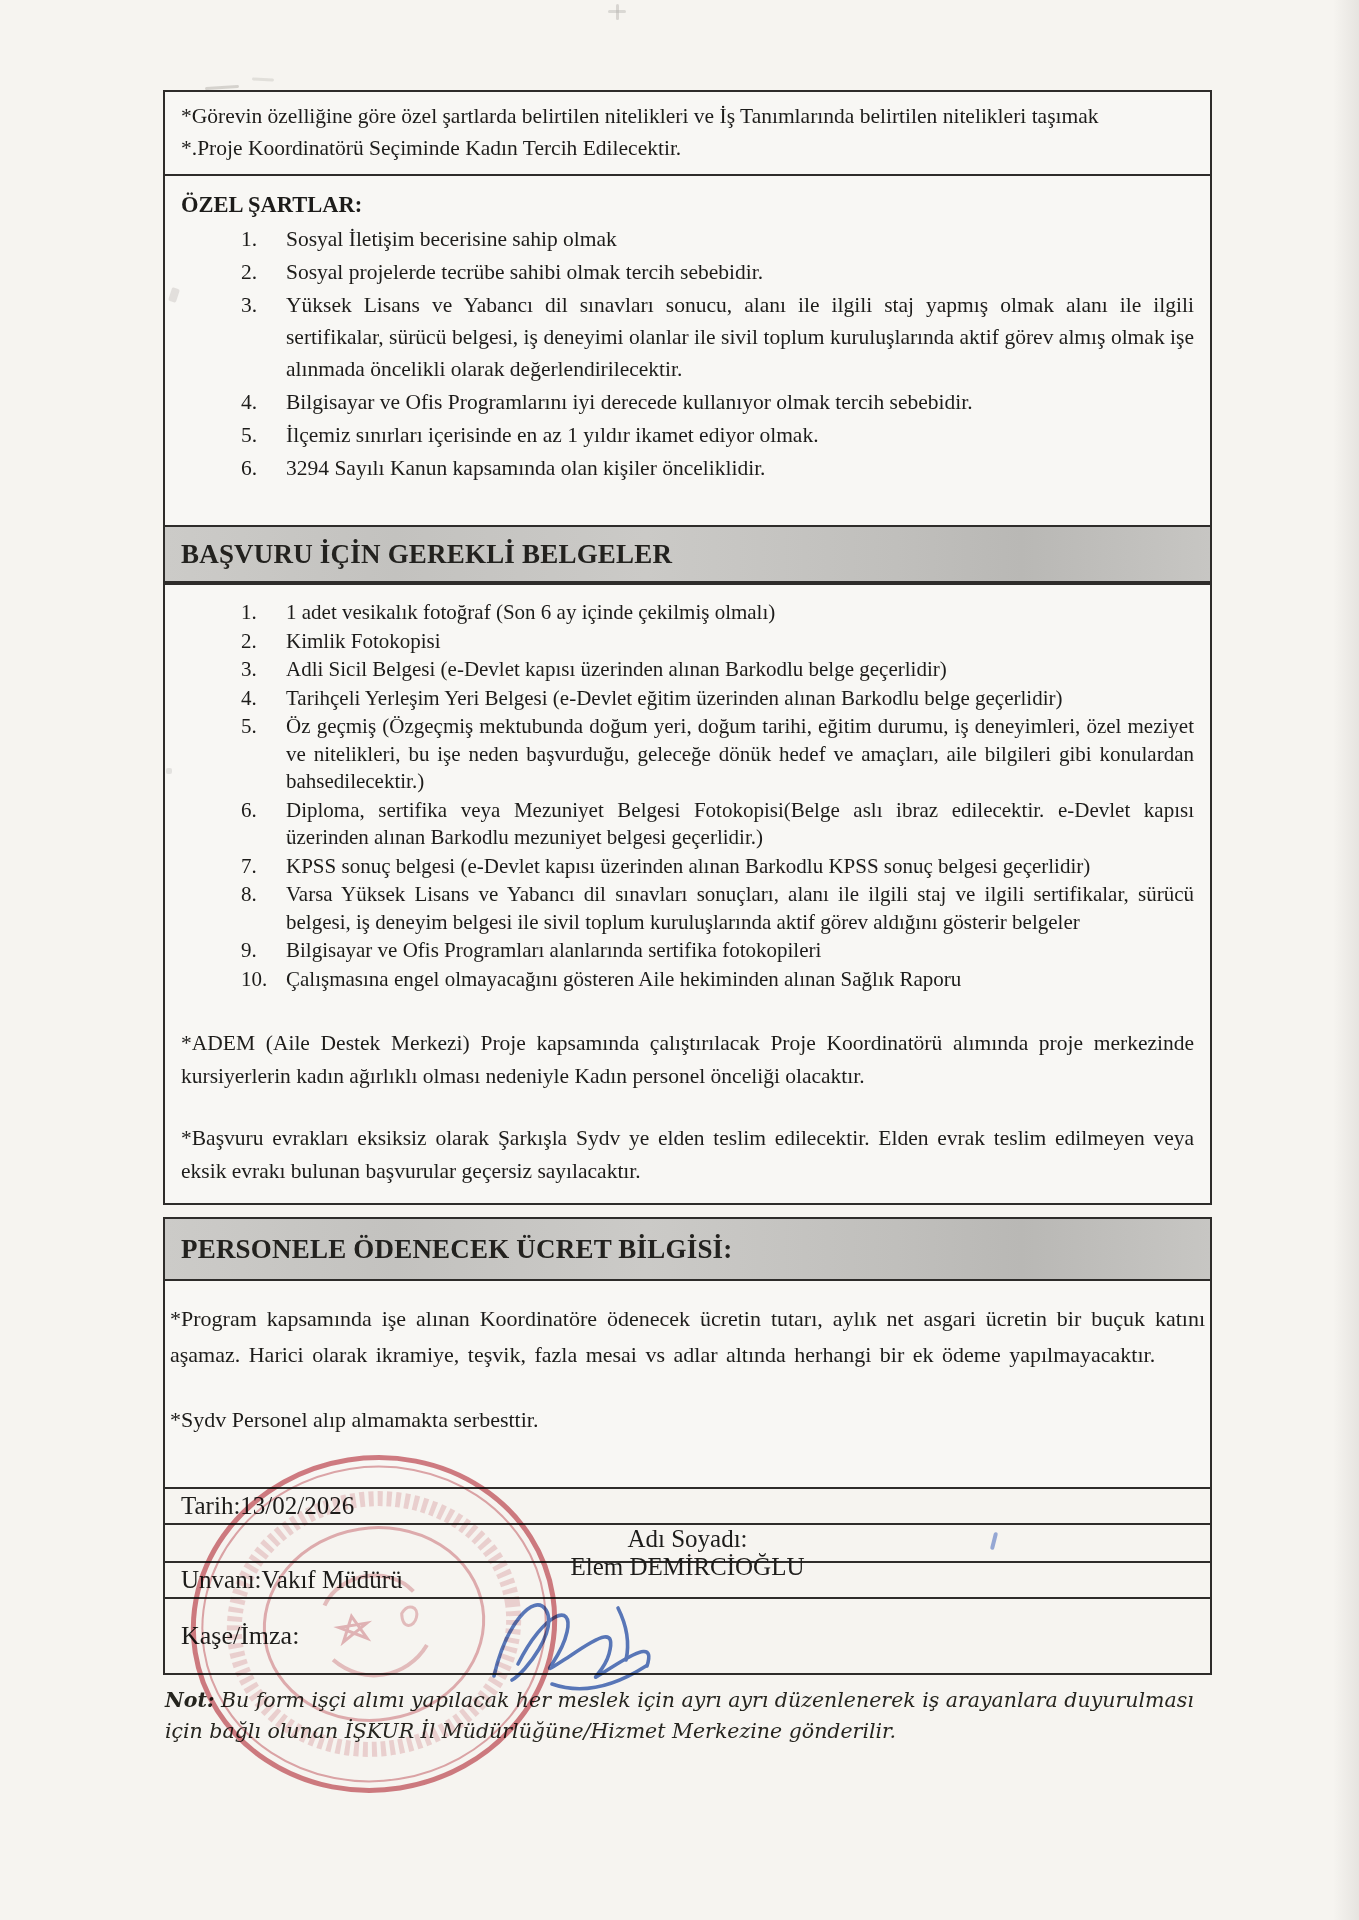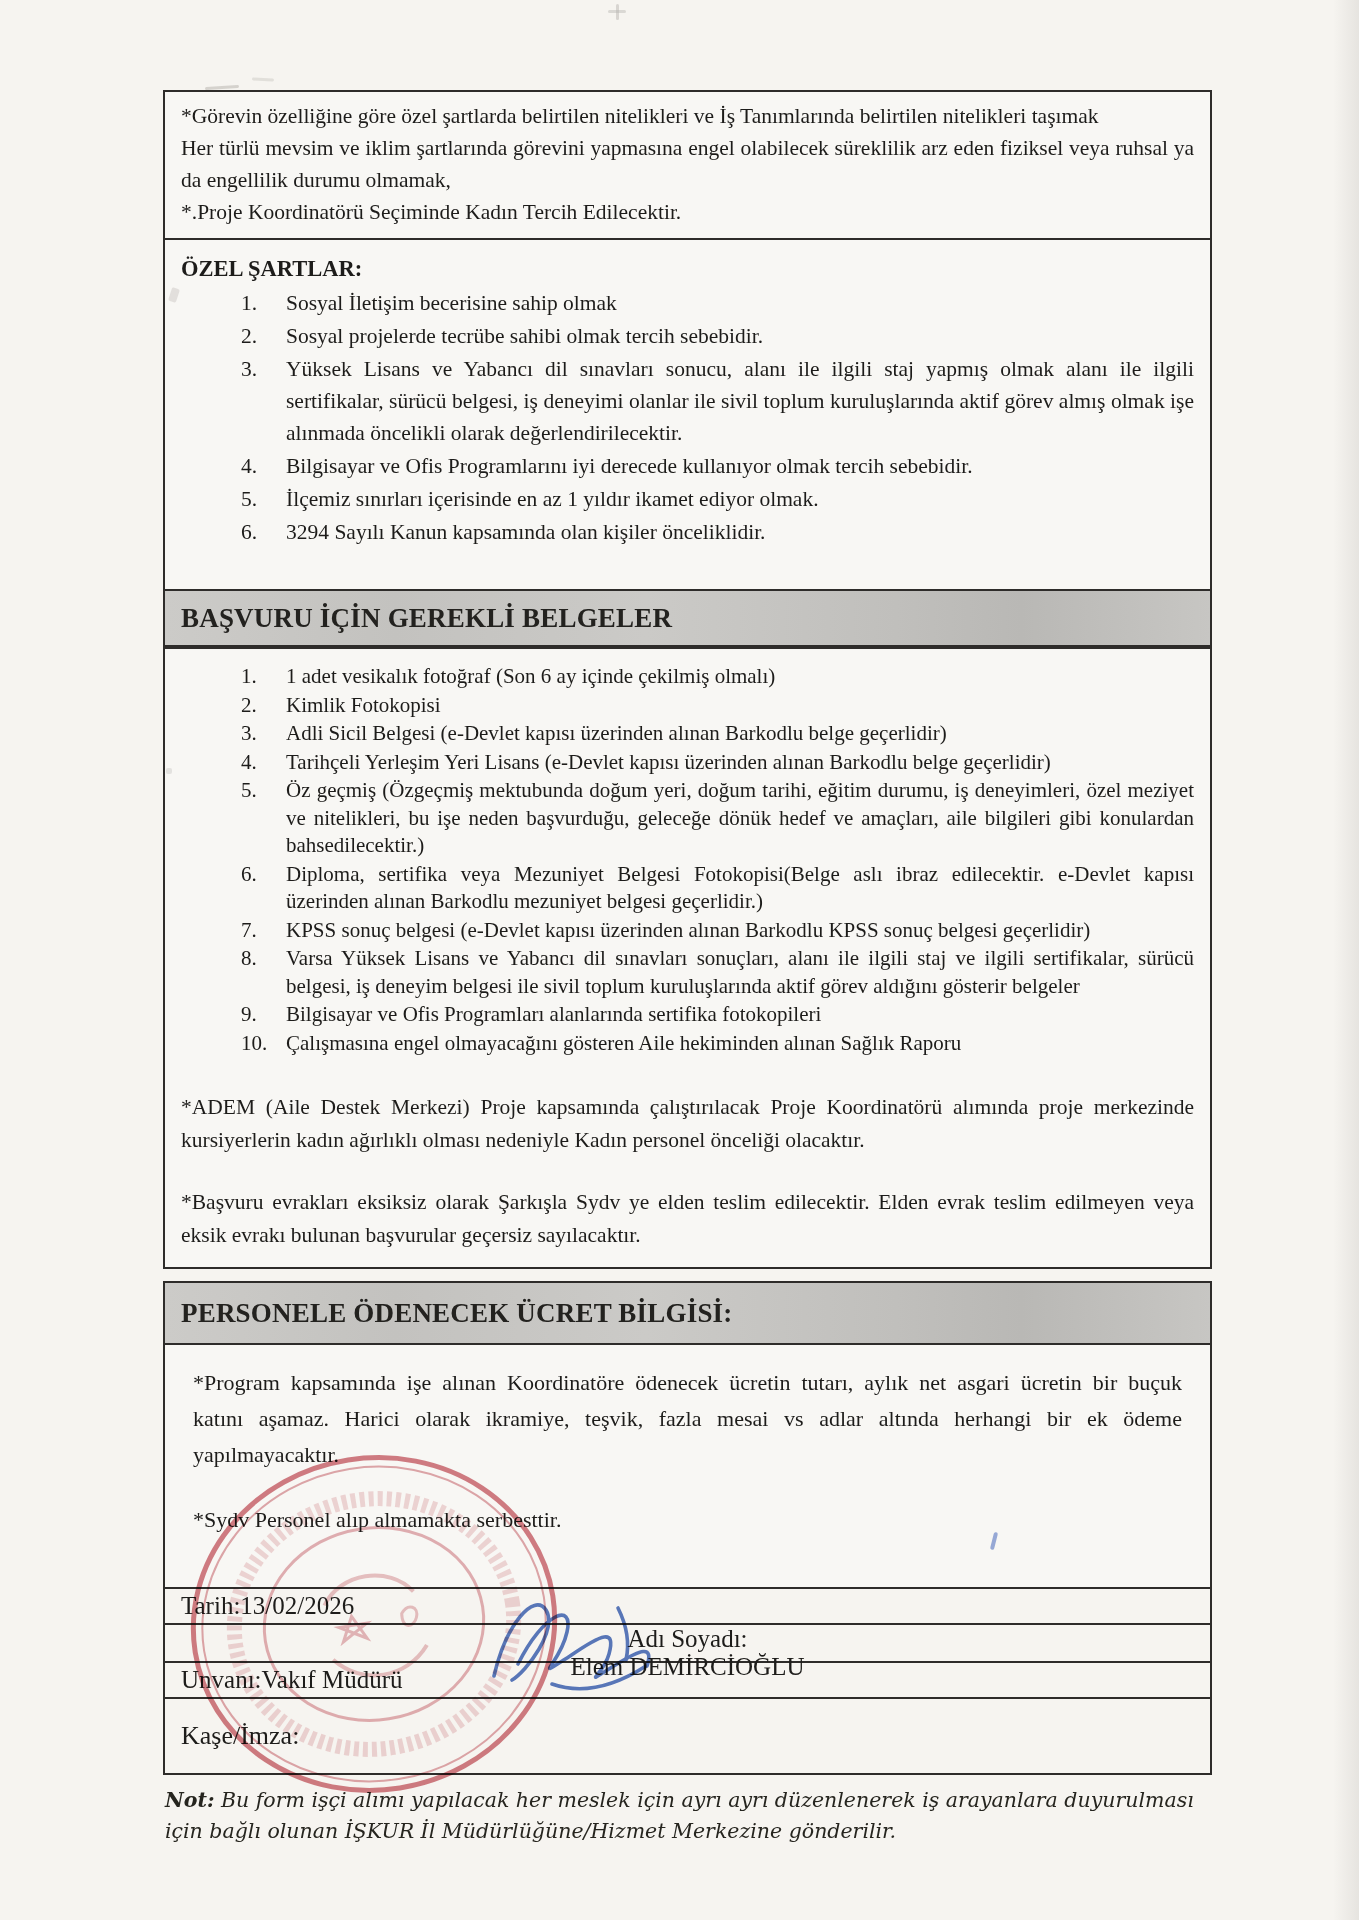--- a/index.html
+++ b/index.html
@@ -71,21 +71,21 @@
   ol.doc-list li{font-size:21px;line-height:27.5px;margin-bottom:1px;}
 
   .listbox{padding:14px 16px 10px;}
   .note-par{margin:34px 0 0;font-size:21.5px;line-height:32.5px;text-align:justify;}
   .note-par.second{margin-top:30px;margin-bottom:6px;}
 
   .band.b-belgeler{height:58px;margin-top:-2px;}
   .band.b-ucret{height:64px;margin-top:12px;}
   .band.b-onay{height:60px;margin-top:10px;position:relative;}
 
-  .ucret{padding:12px 28px 50px;margin-top:-2px;}
+  .ucret{padding:12px 5px 50px;margin-top:-2px;}
   .ucret p.main{margin:8px 0 0;font-size:22px;line-height:36px;text-align:justify;word-spacing:3px;}
   .ucret p.free{margin:30px 0 0;font-size:22px;line-height:34px;}
 
   .onay-row{
     box-sizing:border-box;
     border:2px solid #2e2c2a;border-top:none;
     font-size:25px;
     display:flex;align-items:center;
     padding:0 16px;
   }
@@ -126,21 +126,20 @@
 <div class="artifact a2"></div>
 <div class="artifact a3"></div>
 <div class="artifact a4"></div>
 <div class="artifact a5"></div>
 <div class="artifact a6"></div>
 
 <div class="doc">
 
   <div class="box intro">
     <p>*Görevin özelliğine göre özel şartlarda belirtilen nitelikleri ve İş Tanımlarında belirtilen nitelikleri taşımak</p>
-    <p>Her türlü mevsim ve iklim şartlarında görevini yapmasına engel olabilecek süreklilik arz eden fiziksel veya ruhsal ya da engellilik durumu olmamak,</p>
     <p>*.Proje Koordinatörü Seçiminde Kadın Tercih Edilecektir.</p>
   </div>
 
   <div class="box ozel">
     <p class="sec-title">ÖZEL ŞARTLAR:</p>
     <ol class="numlist ozel-list">
       <li>Sosyal İletişim becerisine sahip olmak</li>
       <li>Sosyal projelerde tecrübe sahibi olmak tercih sebebidir.</li>
       <li>Yüksek Lisans ve Yabancı dil sınavları sonucu, alanı ile ilgili staj yapmış olmak alanı ile ilgili sertifikalar, sürücü belgesi, iş deneyimi olanlar ile sivil toplum kuruluşlarında aktif görev almış olmak işe alınmada öncelikli olarak değerlendirilecektir.</li>
       <li>Bilgisayar ve Ofis Programlarını iyi derecede kullanıyor olmak tercih sebebidir.</li>
@@ -151,21 +150,21 @@
 
   <div class="band b-belgeler">
     <span class="band-title">BAŞVURU İÇİN GEREKLİ BELGELER</span>
   </div>
 
   <div class="box listbox">
     <ol class="numlist doc-list">
       <li>1 adet vesikalık fotoğraf (Son 6 ay içinde çekilmiş olmalı)</li>
       <li>Kimlik Fotokopisi</li>
       <li>Adli Sicil Belgesi (e-Devlet kapısı üzerinden alınan Barkodlu belge geçerlidir)</li>
-      <li>Tarihçeli Yerleşim Yeri Lisans (e-Devlet kapısı üzerinden alınan Barkodlu belge geçerlidir)</li>
+      <li>Tarihçeli Yerleşim Yeri Belgesi (e-Devlet eğitim üzerinden alınan Barkodlu belge geçerlidir)</li>
       <li>Öz geçmiş (Özgeçmiş mektubunda doğum yeri, doğum tarihi, eğitim durumu, iş deneyimleri, özel meziyet ve nitelikleri, bu işe neden başvurduğu, geleceğe dönük hedef ve amaçları, aile bilgileri gibi konulardan bahsedilecektir.)</li>
       <li>Diploma, sertifika veya Mezuniyet Belgesi Fotokopisi(Belge aslı ibraz edilecektir. e-Devlet kapısı üzerinden alınan Barkodlu mezuniyet belgesi geçerlidir.)</li>
       <li>KPSS sonuç belgesi (e-Devlet kapısı üzerinden alınan Barkodlu KPSS sonuç belgesi geçerlidir)</li>
       <li>Varsa Yüksek Lisans ve Yabancı dil sınavları sonuçları, alanı ile ilgili staj ve ilgili sertifikalar, sürücü belgesi, iş deneyim belgesi ile sivil toplum kuruluşlarında aktif görev aldığını gösterir belgeler</li>
       <li>Bilgisayar ve Ofis Programları alanlarında sertifika fotokopileri</li>
       <li>Çalışmasına engel olmayacağını gösteren Aile hekiminden alınan Sağlık Raporu</li>
     </ol>
     <p class="note-par">*ADEM (Aile Destek Merkezi) Proje kapsamında çalıştırılacak Proje Koordinatörü alımında proje merkezinde kursiyerlerin kadın ağırlıklı olması nedeniyle Kadın personel önceliği olacaktır.</p>
     <p class="note-par second">*Başvuru evrakları eksiksiz olarak Şarkışla Sydv ye elden teslim edilecektir. Elden evrak teslim edilmeyen veya eksik evrakı bulunan başvurular geçersiz sayılacaktır.</p>
   </div>

